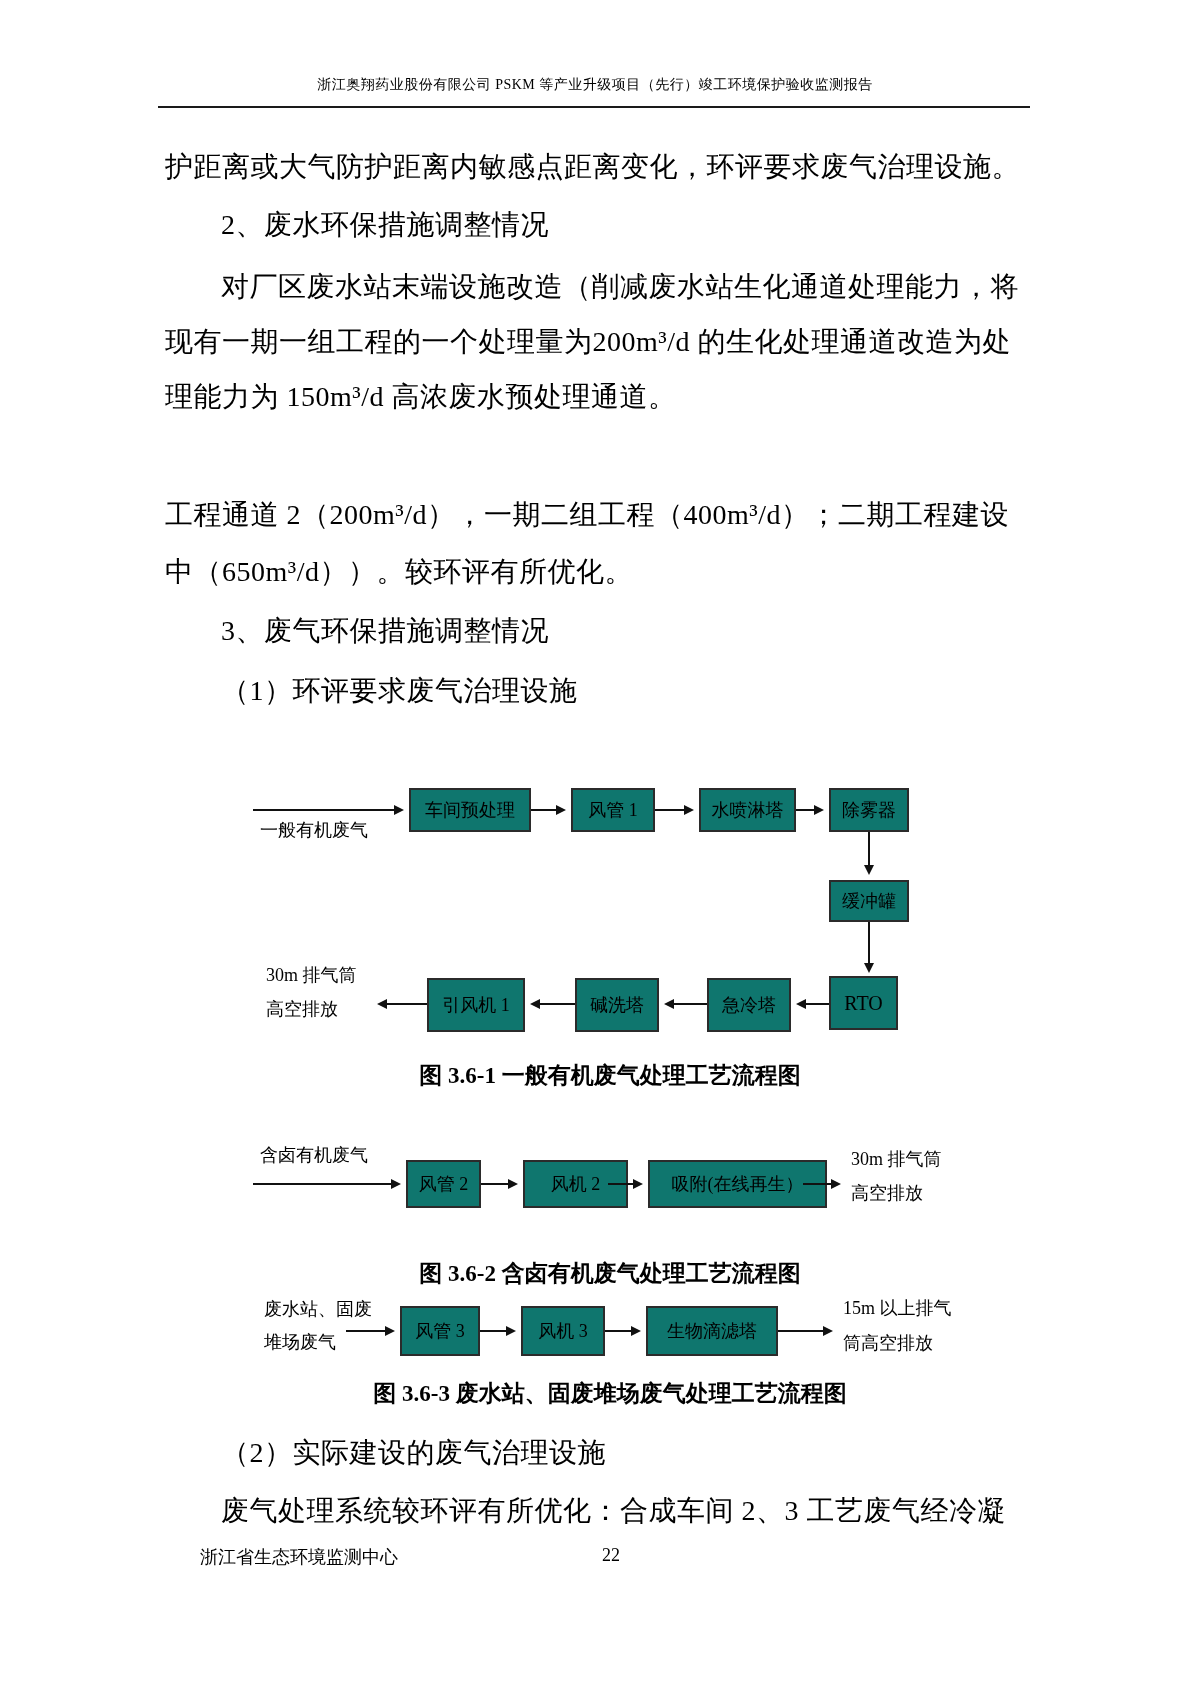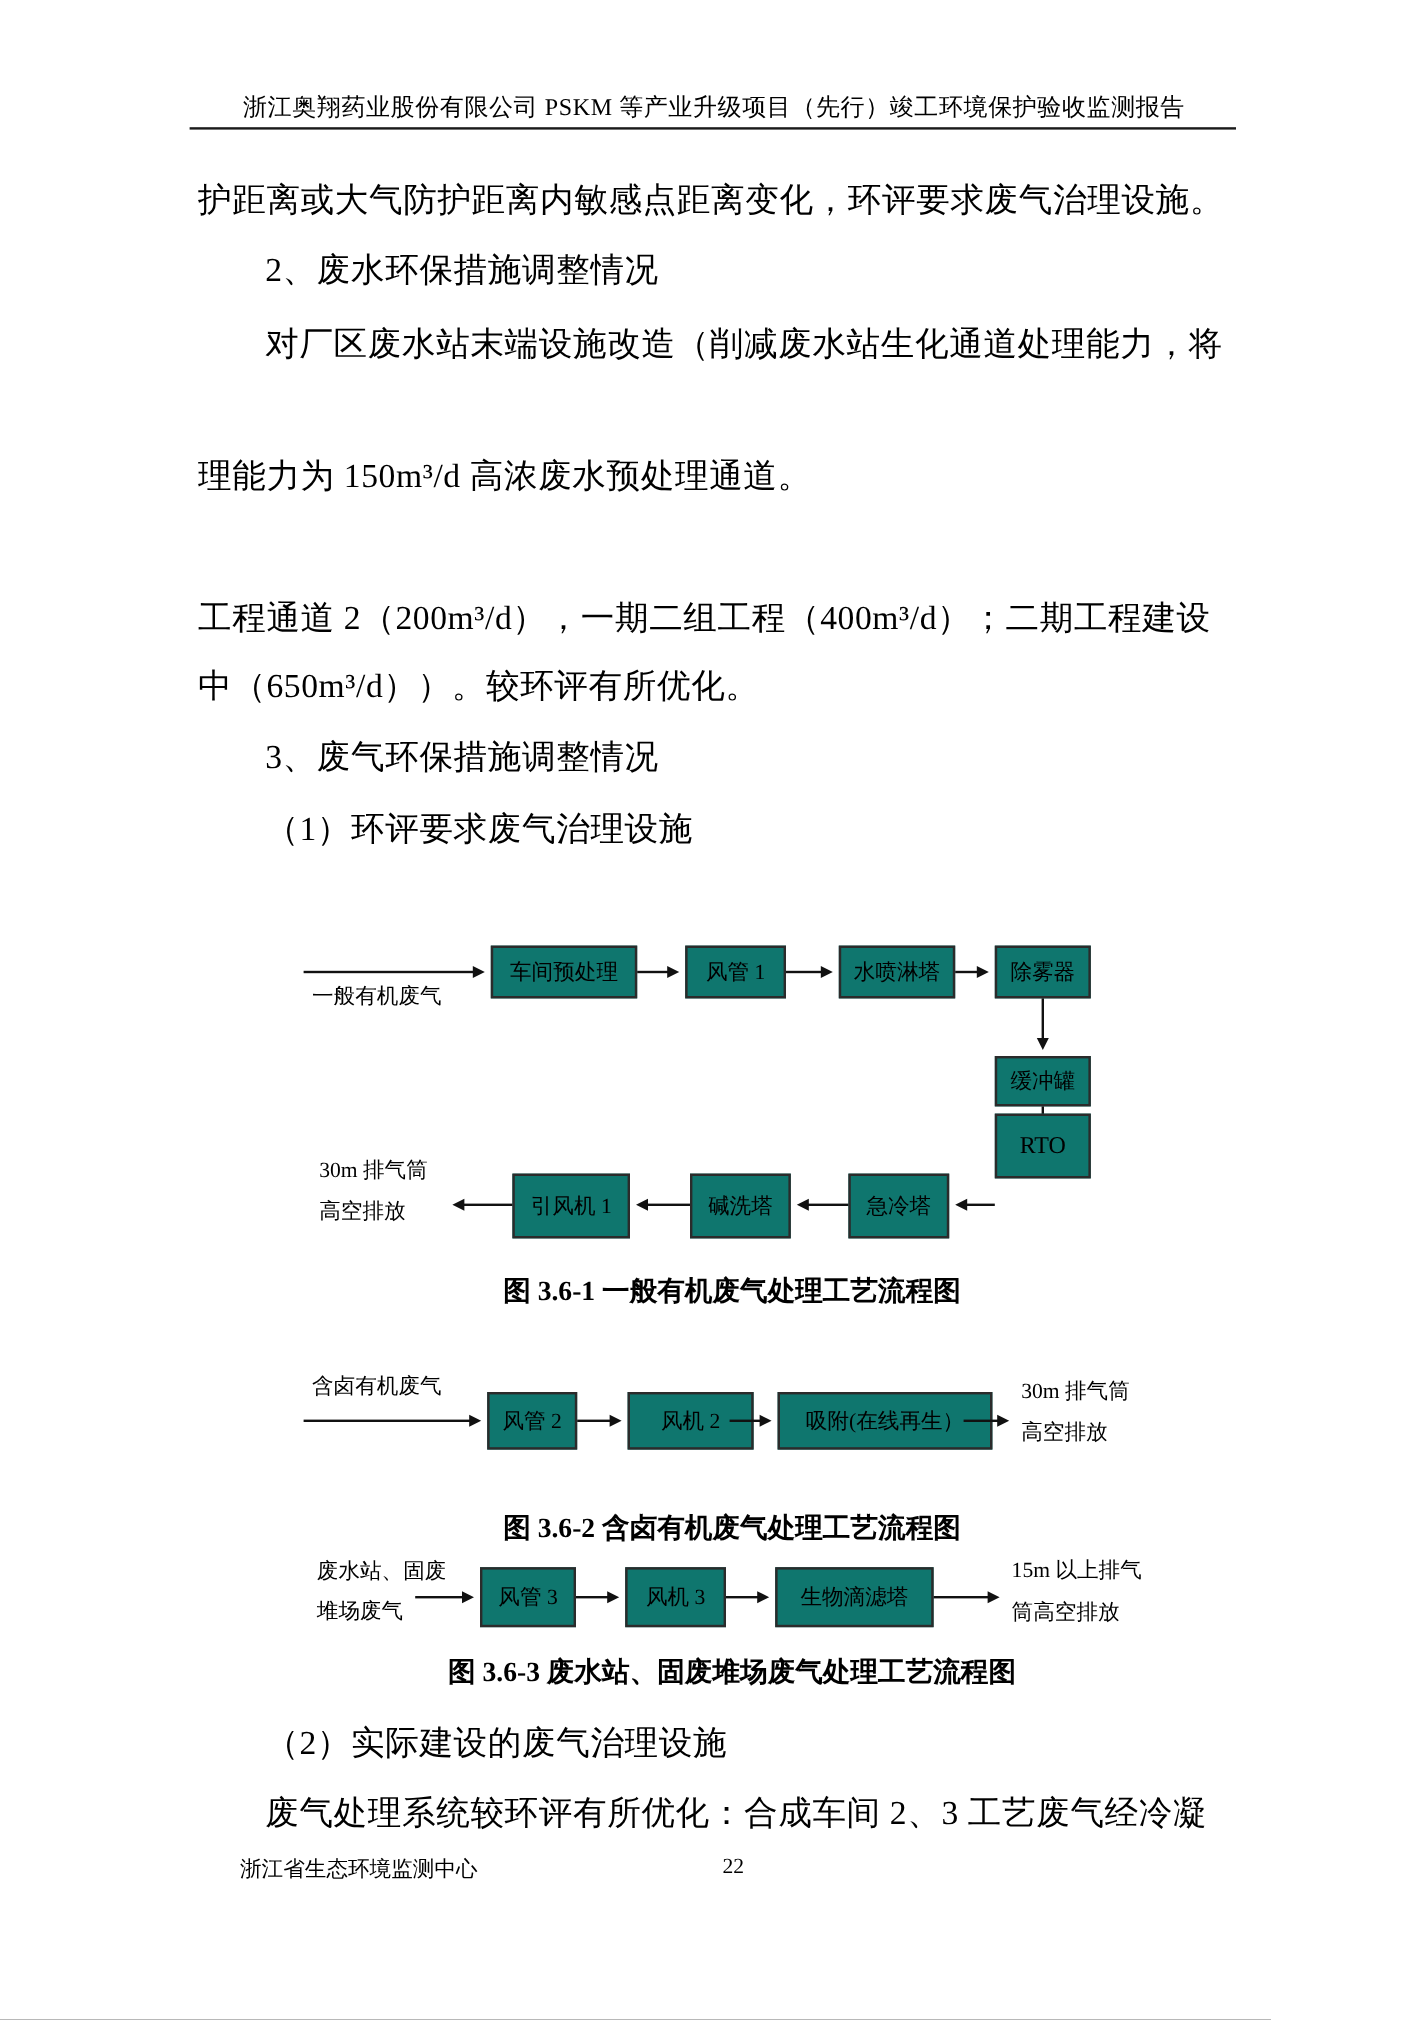--- a/index.html
+++ b/index.html
@@ -3,21 +3,21 @@
 <meta charset="utf-8">
 <style>
   html,body { margin:0; padding:0; background:#888; }
   .page {
     position:relative; width:1190px; height:1683px; margin:0 auto;
     background:#ffffff; overflow:hidden;
     font-family:"Liberation Serif","DejaVu Serif",serif; color:#000;
   }
   
   .doc-header { position:absolute; top:76px; left:0; width:100%; text-align:center;
-    font-size:20px; letter-spacing:0.5px; }
+    font-size:14px; letter-spacing:0.5px; }
   .header-rule { position:absolute; top:106px; left:158px; width:872px; height:2px; background:#1a1a1a; }
   
   .bline { position:absolute; left:165px; width:868px; font-size:28px; letter-spacing:0.5px; white-space:nowrap; }
   .indent { padding-left:56px; }
   
   .fig-caption { position:absolute; left:165px; width:890px; text-align:center;
     font-weight:bold; font-size:23px; }
   
   .fbox { position:absolute; box-sizing:border-box; border:2px solid #2b2b2b; background:#0f766e;
     display:flex; align-items:center; justify-content:center; font-size:18px; white-space:nowrap; }
@@ -38,20 +38,21 @@
 <body>
 
 <div class="page">
 
   <div class="doc-header">浙江奥翔药业股份有限公司 PSKM 等产业升级项目（先行）竣工环境保护验收监测报告</div>
   <div class="header-rule"></div>
 
   <div class="bline" style="top:148px;">护距离或大气防护距离内敏感点距离变化，环评要求废气治理设施。</div>
   <div class="bline indent" style="top:206px;">2、废水环保措施调整情况</div>
   <div class="bline indent" style="top:268px;">对厂区废水站末端设施改造（削减废水站生化通道处理能力，将</div>
+  <div class="bline" style="top:323px;">现有一期一组工程的一个处理量为200m³/d 的生化处理通道改造为处</div>
   <div class="bline" style="top:378px;">理能力为 150m³/d 高浓废水预处理通道。</div>
   <div class="bline" style="top:496px;">工程通道 2（200m³/d），一期二组工程（400m³/d）；二期工程建设</div>
   <div class="bline" style="top:553px;">中（650m³/d））。较环评有所优化。</div>
   <div class="bline indent" style="top:612px;">3、废气环保措施调整情况</div>
   <div class="bline indent" style="top:672px;">（1）环评要求废气治理设施</div>
 
   <div>
 
     <div class="ah right" style="left:253px; top:809px; width:146px;"></div>
     <div class="flabel" style="left:260px; top:818px;">一般有机废气</div>
@@ -60,21 +61,21 @@
     <div class="ah right" style="left:531px; top:809px; width:30px;"></div>
     <div class="fbox" style="left:571px; top:788px; width:84px; height:44px;">风管 1</div>
     <div class="ah right" style="left:655px; top:809px; width:34px;"></div>
     <div class="fbox" style="left:699px; top:788px; width:97px; height:44px;">水喷淋塔</div>
     <div class="ah right" style="left:796px; top:809px; width:23px;"></div>
     <div class="fbox" style="left:829px; top:788px; width:80px; height:44px;">除雾器</div>
 
     <div class="av down" style="left:868px; top:832px; height:38px;"></div>
     <div class="fbox" style="left:829px; top:880px; width:80px; height:42px;">缓冲罐</div>
     <div class="av down" style="left:868px; top:922px; height:46px;"></div>
-    <div class="fbox" style="left:829px; top:928px; width:80px; height:54px; font-size:20px;">RTO</div>
+    <div class="fbox" style="left:829px; top:976px; width:69px; height:54px; font-size:20px;">RTO</div>
 
     <div class="ah left" style="left:801px; top:1003px; width:28px;"></div>
     <div class="fbox" style="left:707px; top:978px; width:84px; height:54px;">急冷塔</div>
     <div class="ah left" style="left:669px; top:1003px; width:38px;"></div>
     <div class="fbox" style="left:575px; top:978px; width:84px; height:54px;">碱洗塔</div>
     <div class="ah left" style="left:535px; top:1003px; width:40px;"></div>
     <div class="fbox" style="left:427px; top:978px; width:98px; height:54px;">引风机 1</div>
     <div class="ah left" style="left:382px; top:1003px; width:45px;"></div>
 
     <div class="flabel" style="left:266px; top:963px;">30m 排气筒</div>

